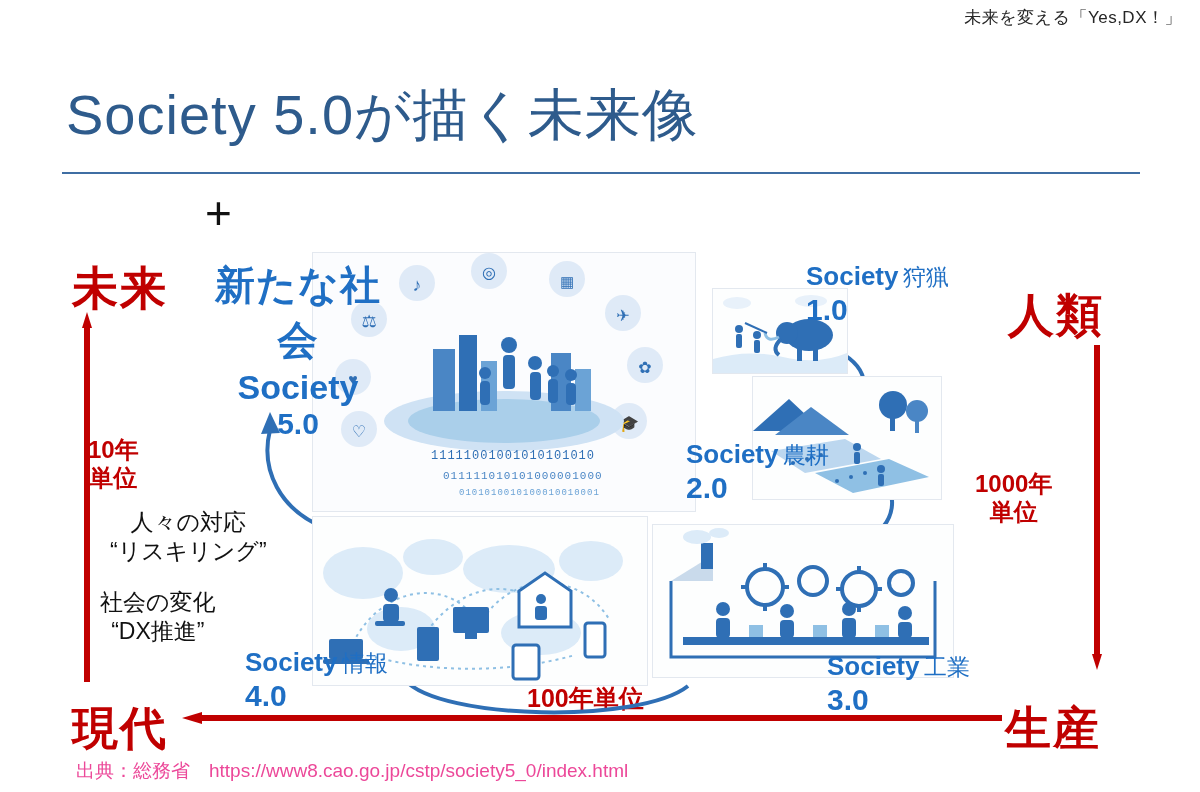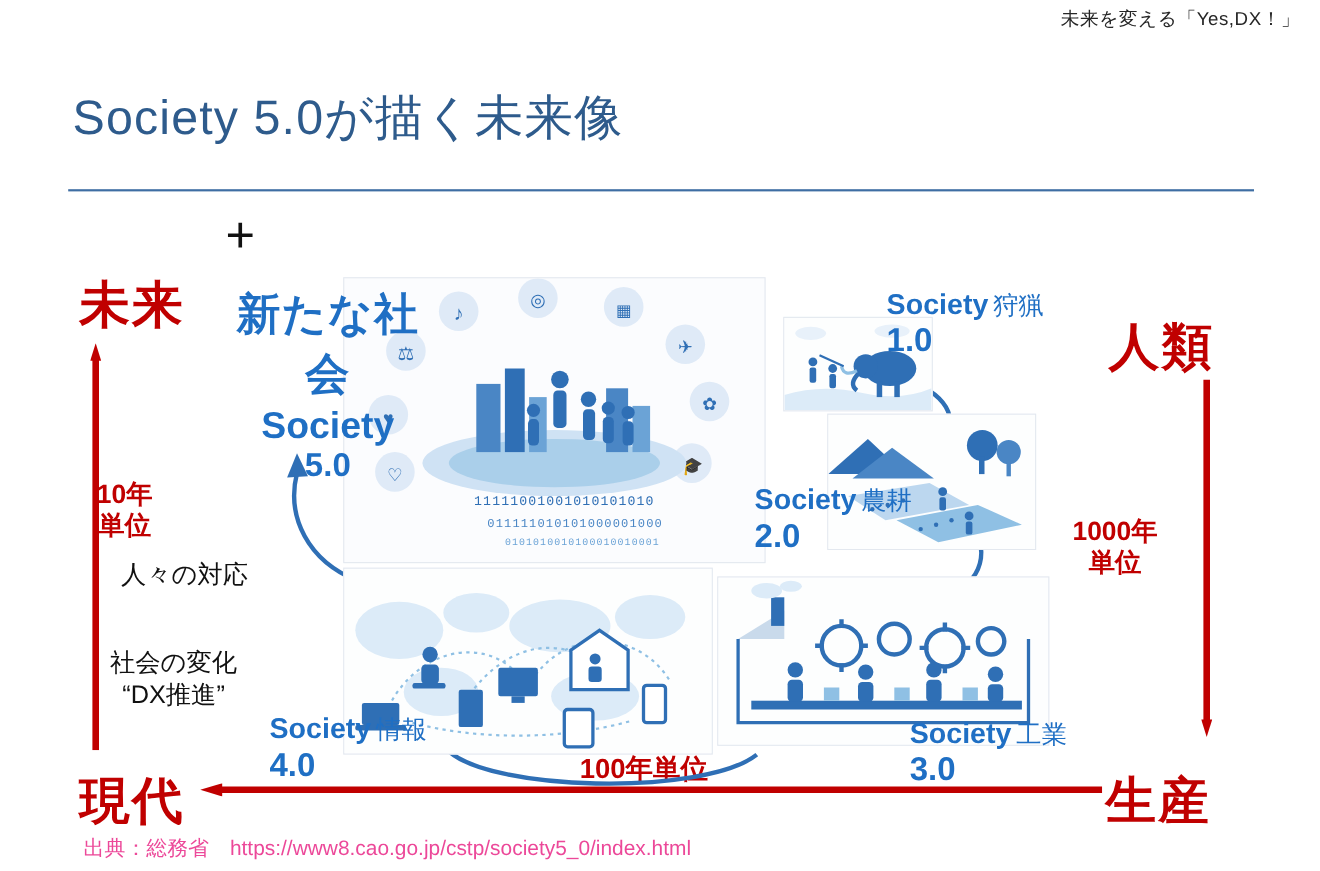--- a/index.html
+++ b/index.html
@@ -25,21 +25,21 @@
   #header-tagline {
     right: 18px;
     top: 6px;
     font-size: 17px;
     color: #262626;
     letter-spacing: 0.5px;
   }
   #page-title {
     left: 66px;
     top: 78px;
-    font-size: 44px;
+    font-size: 56px;
     color: #2e5b8c;
     letter-spacing: 1px;
     white-space: nowrap;
   }
   #title-rule {
     left: 62px;
     top: 172px;
     width: 1078px;
     height: 2px;
     background: #3f6ea3;
@@ -52,21 +52,21 @@
     font-weight: bold;
     letter-spacing: 2px;
   }
   .red-mid {
     color: #c00000;
     font-size: 24px;
     font-weight: bold;
     line-height: 1.15;
     text-align: center;
   }
-  #label-mirai   { left: 72px;  top: 247px; text-align: right; }
+  #label-mirai   { left: 72px;  top: 258px; text-align: right; }
   #label-gendai  { left: 72px;  top: 698px; }
   #label-jinrui  { left: 1008px; top: 285px; }
   #label-seisan  { left: 1005px; top: 698px; }
 
   #label-10nen { left: 88px;  top: 436px; }
   #label-1000nen { left: 975px; top: 470px; }
 
   
   .black-note {
     color: #111111;
@@ -179,20 +179,21 @@
 
   <div class="abs red-mid" id="label-1000nen">
     <div>1000年</div>
     <div>単位</div>
   </div>
 
   <div class="abs" id="label-100nen">100年単位</div>
 
   <div class="abs black-note" id="note-response">
     <div>人々の対応</div>
+    <div>“リスキリング”</div>
   </div>
   <div class="abs black-note" id="note-change">
     <div>社会の変化</div>
     <div>“DX推進”</div>
   </div>
 
   <div class="abs" id="arrow-up">
     <svg width="10" height="370" viewBox="0 0 10 370">
       <line x1="5" y1="370" x2="5" y2="14" stroke="#c00000" stroke-width="6"></line>
       <polygon points="5,0 0,16 10,16" fill="#c00000"></polygon>

